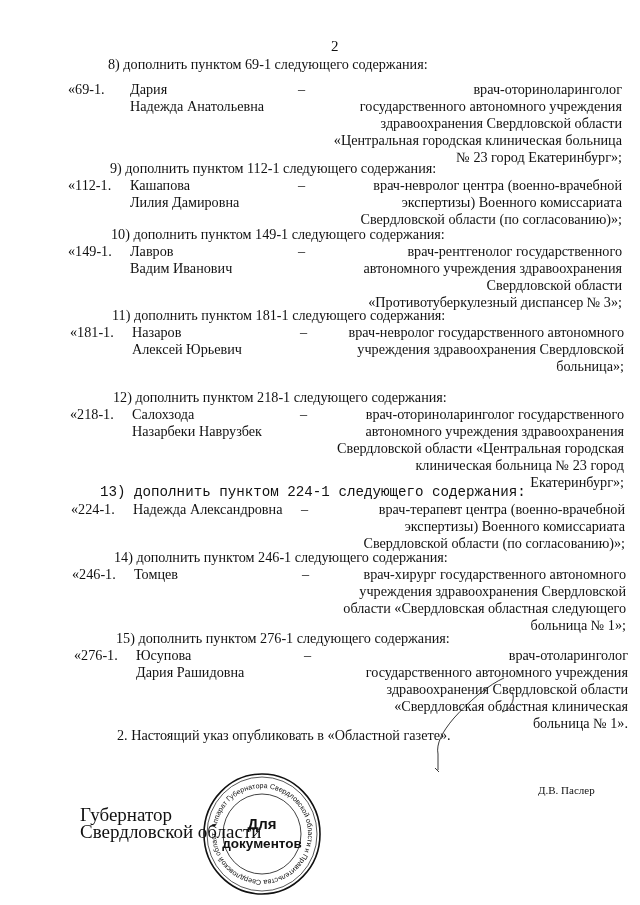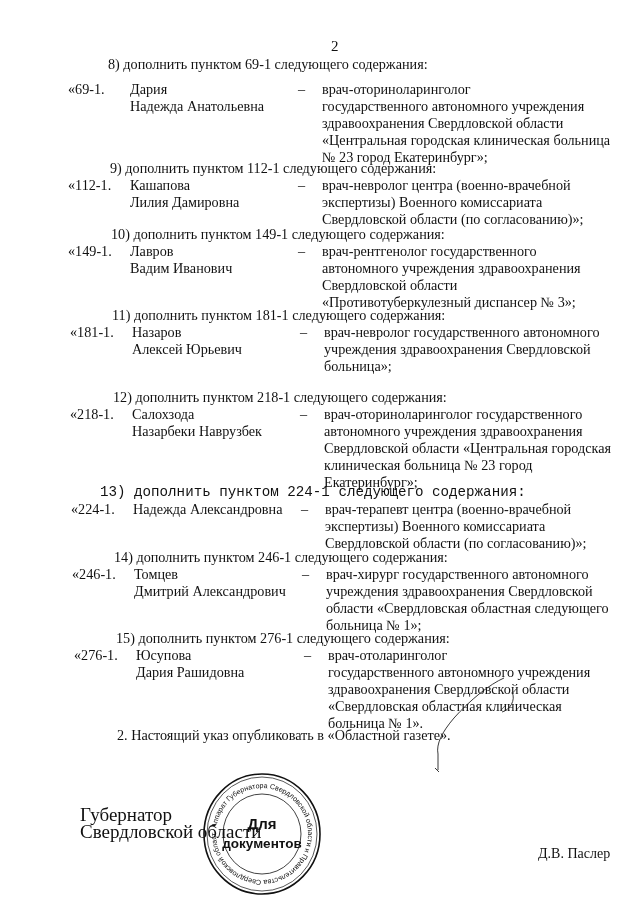--- a/index.html
+++ b/index.html
@@ -9,25 +9,25 @@
     color: #111111;
   }
   .page-num { position: absolute; left: 331px; top: 38px; font-size: 15px; }
   .section-head { position: absolute; font-size: 14.2px; line-height: 17px; white-space: nowrap; }
   .entry { position: absolute; font-size: 14.2px; line-height: 17px; }
   .entry .num { position: absolute; left: 0; top: 0; white-space: nowrap; }
   .entry .name { position: absolute; left: 62px; top: 0; white-space: nowrap; }
   .entry .name span { display: block; }
   .entry .dash { position: absolute; left: 230px; top: 0; }
   .entry .desc { position: absolute; left: 254px; top: 0; width: 300px; }
-  .entry .desc span { display: block; white-space: nowrap; }
+  .entry .desc span { display: block; white-space: nowrap; text-align: right; }
   .closing { position: absolute; left: 117px; top: 727px; font-size: 14.2px; white-space: nowrap; }
   .gov { position: absolute; left: 80px; top: 806px; font-size: 19px; line-height: 17px; }
   .gov span { display: block; white-space: nowrap; }
-  .signer { position: absolute; left: 538px; top: 846px; font-size: 14px; white-space: nowrap; }
+  .signer { position: absolute; left: 538px; top: 784px; font-size: 11px; white-space: nowrap; }
   .stamp { position: absolute; left: 200px; top: 772px; width: 124px; height: 124px; }
   .signature { position: absolute; left: 420px; top: 670px; width: 120px; height: 110px; }
 </style>
 </head>
 <body>
 
 <div class="page-num">2</div>
 
 <div class="section-head" style="left:108px; top:48px;margin-top:8px;">8) дополнить пунктом 69-1 следующего содержания:</div>
 <div class="entry" style="left:68px; top:81px;">
@@ -121,21 +121,20 @@
     <span>экспертизы) Военного комиссариата</span>
     <span>Свердловской области (по согласованию)»;</span>
   </div>
 </div>
 
 <div class="section-head" style="left:114px; top:549px;">14) дополнить пунктом 246-1 следующего содержания:</div>
 <div class="entry" style="left:72px; top:566px;">
   <span class="num">«246-1.</span>
   <div class="name">
     <span>Томцев</span>
-    <span>Дмитрий Александрович</span>
   </div>
   <span class="dash">–</span>
   <div class="desc">
     <span>врач-хирург государственного автономного</span>
     <span>учреждения здравоохранения Свердловской</span>
     <span>области «Свердловская областная следующего</span>
     <span>больница № 1»;</span>
   </div>
 </div>
 

